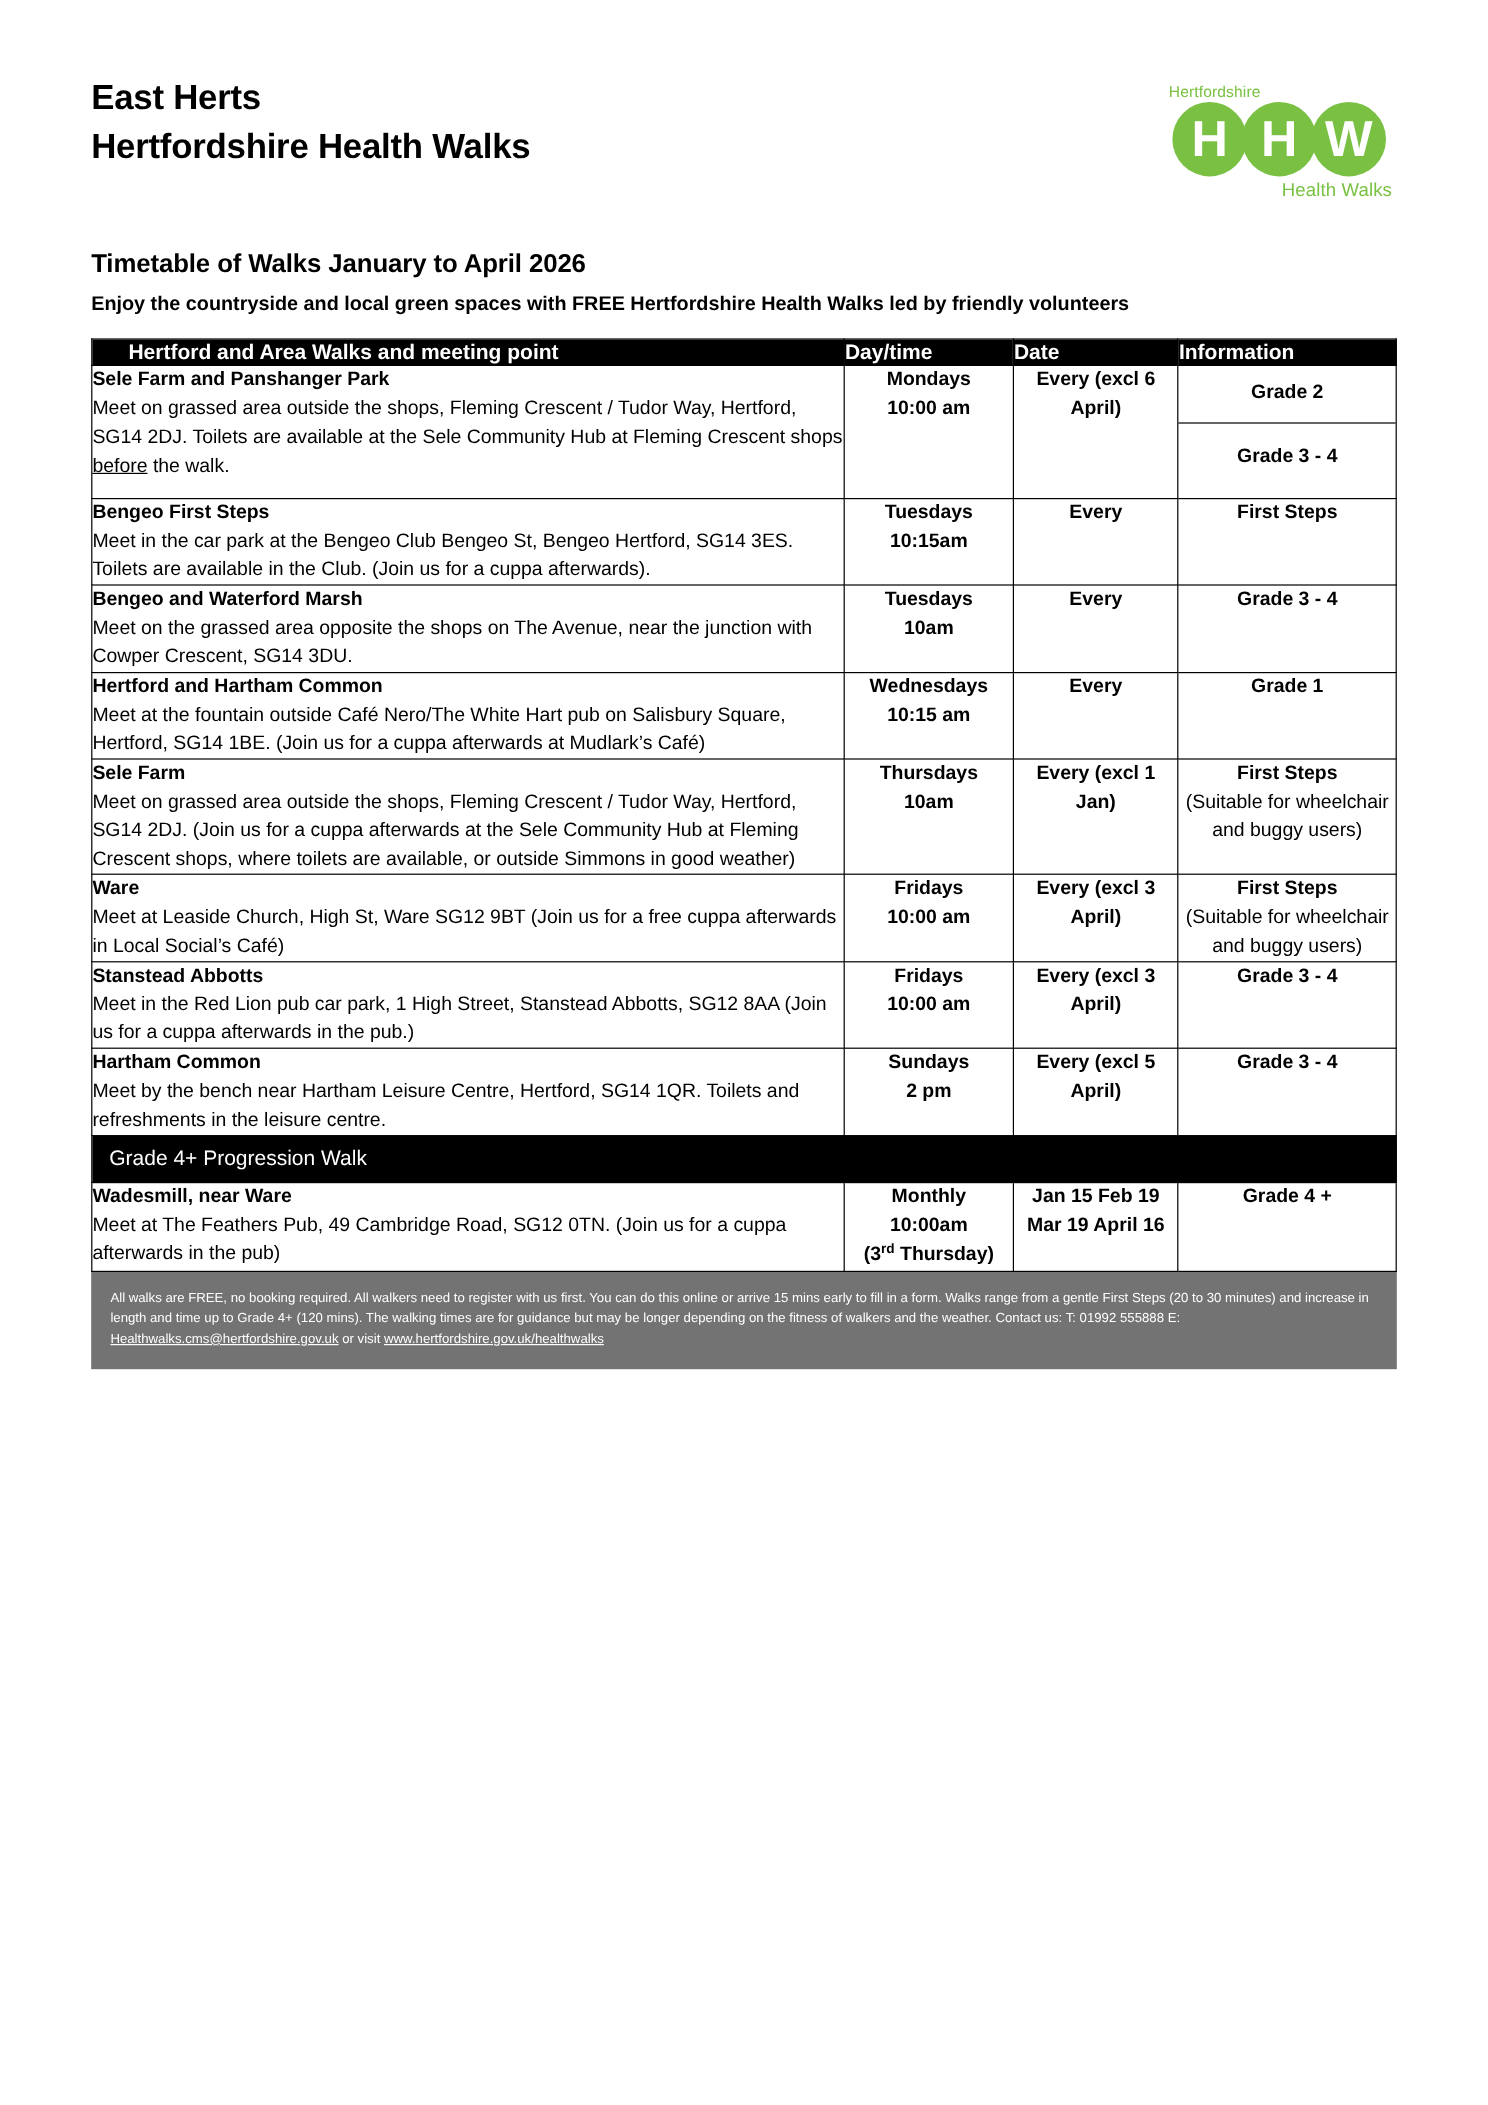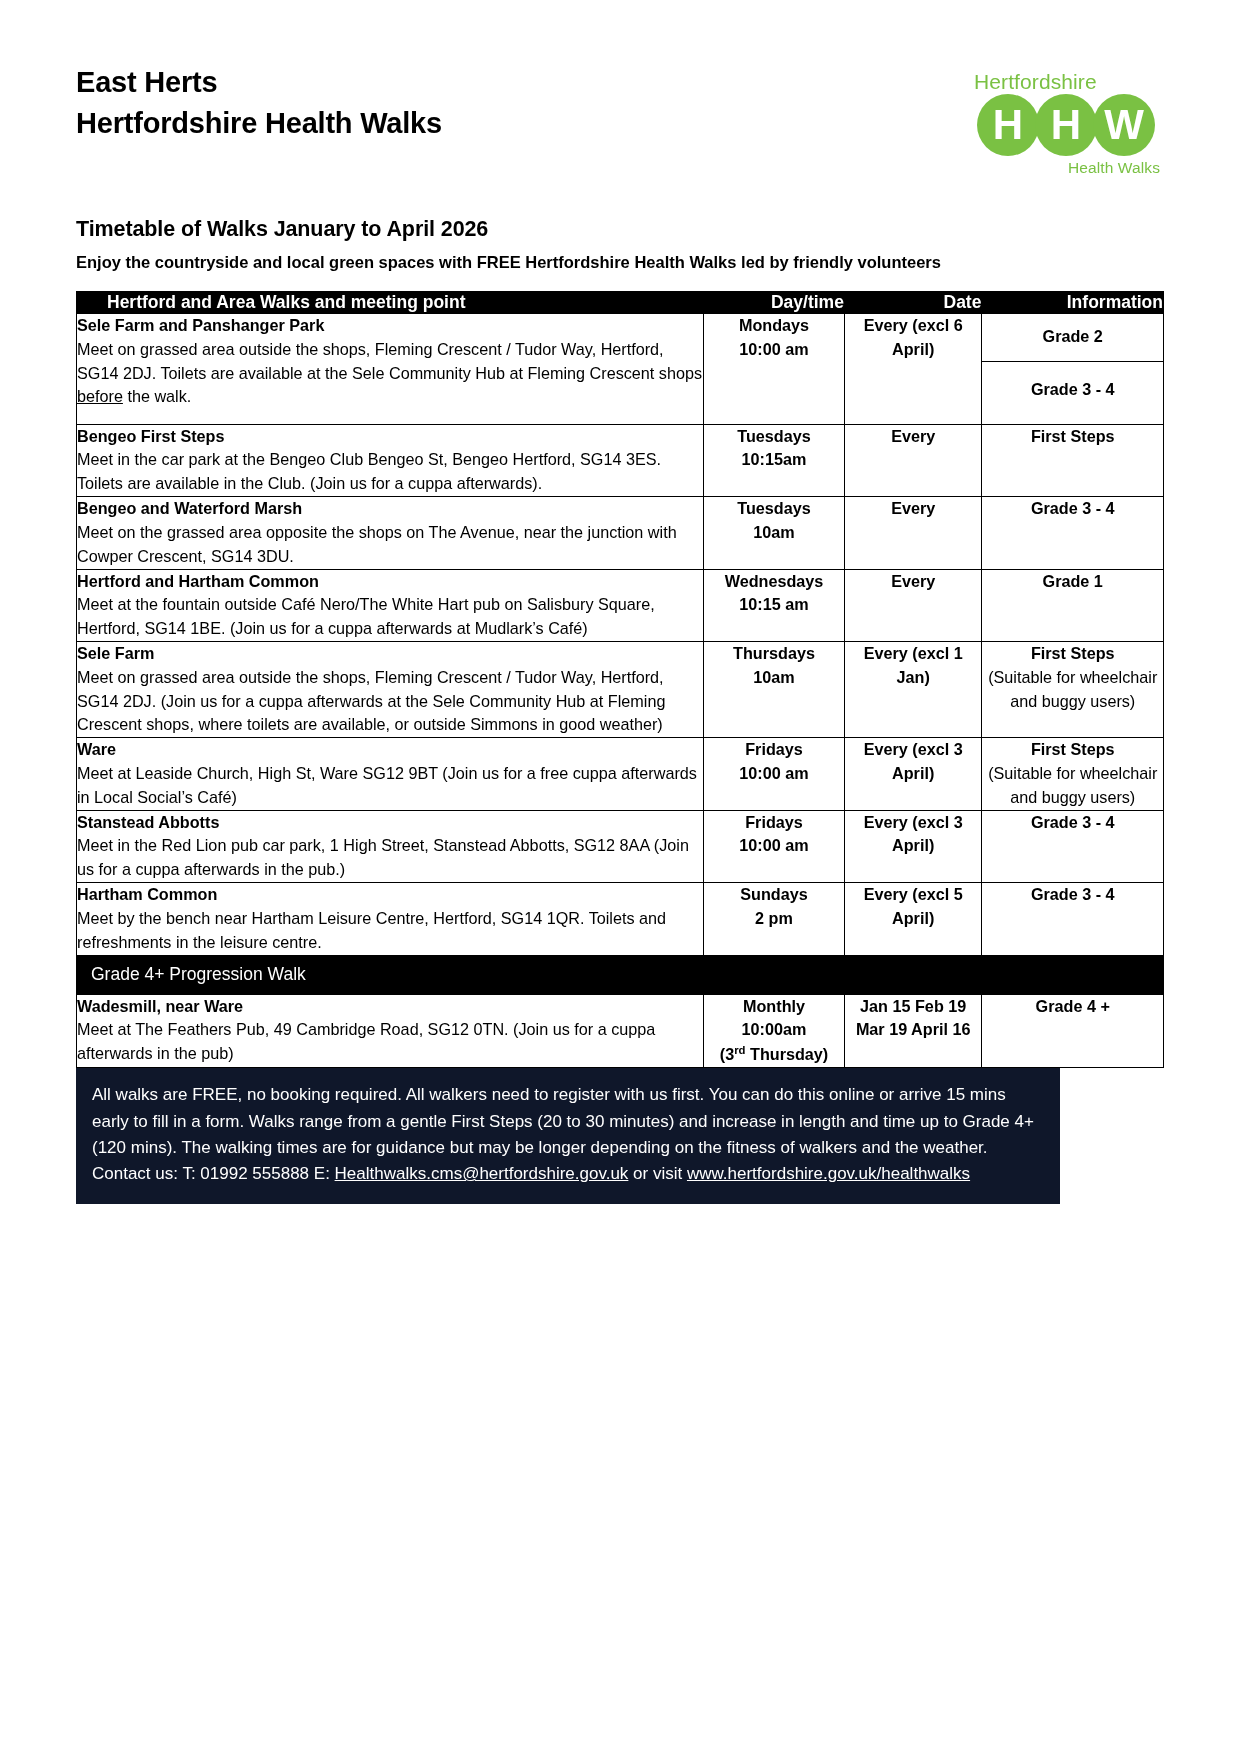--- a/index.html
+++ b/index.html
@@ -35,21 +35,21 @@
     letter-spacing: -0.2px;
   }
   .org-title div { white-space: nowrap; }
 
   .logo {
     width: 196px;
     padding-top: 8px;
     text-align: center;
   }
   .logo-top {
-    font-size: 21px;
+    font-size: 13px;
     color: #7ac143;
     text-align: left;
     padding-left: 6px;
     letter-spacing: 0.1px;
     line-height: 1.1;
   }
   .logo-circles {
     display: flex;
     justify-content: center;
     margin-top: 1px;
@@ -105,21 +105,21 @@
   }
   thead th {
     background: #000000;
     color: #ffffff;
     font-size: 17.5px;
     font-weight: bold;
     padding: 11px 10px 12px 10px;
     border: none;
   }
   thead th.left { text-align: left; padding-left: 30px; }
-  thead th.ctr  { text-align: right; }
+  thead th.ctr  { text-align: left; }
 
   col.c-walk { width: 570px; }
   col.c-day  { width: 128px; }
   col.c-date { width: 125px; }
   col.c-info { width: 165px; }
 
   td.walk {
     padding: 11px 14px 13px 14px;
     font-size: 16.2px;
     line-height: 1.47;
@@ -171,24 +171,24 @@
     font-weight: normal;
     padding: 8px 14px 9px 14px;
     border-left: 1.6px solid #000;
     border-right: 1.6px solid #000;
     border-top: 1.6px solid #000;
     border-bottom: 1.6px solid #000;
   }
 
   
   .footer {
-    width: 984px;
-    background: #0f172a;
+    width: 1088px;
+    background: #737373;
     color: #ffffff;
-    font-size: 17px;
+    font-size: 11px;
     line-height: 1.55;
     padding: 14px 16px 16px 16px;
     box-sizing: border-box;
   }
   .footer u { text-decoration: underline; }
 </style>
 </head>
 <body>
 
 <div class="page">

